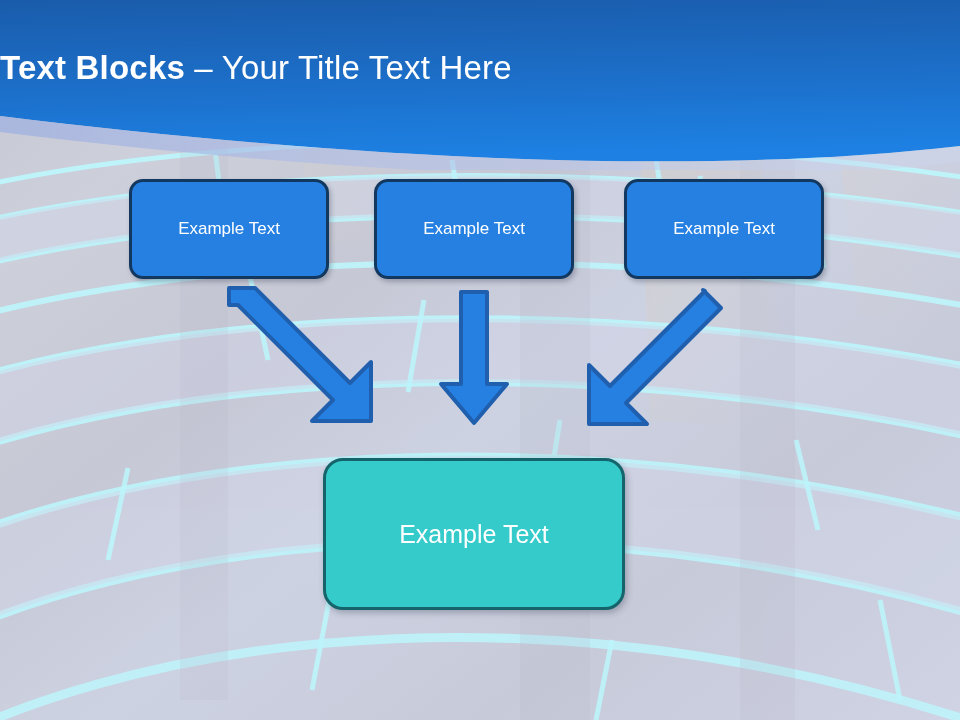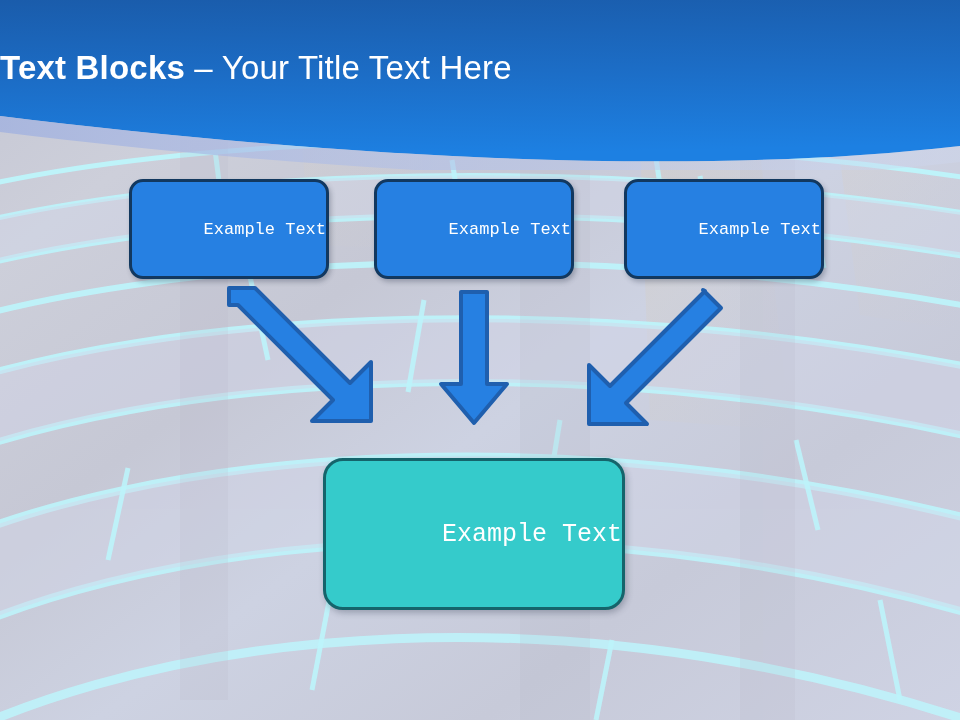--- a/index.html
+++ b/index.html
@@ -54,25 +54,24 @@
   .title .light {
     font-weight: normal;
   }
 
   
   .node {
     position: absolute;
     box-sizing: border-box;
     display: flex;
     align-items: center;
-    justify-content: flex-end;
+    justify-content: center;
     text-align: center;
     color: #ffffff;
     border-radius: 14px;
-    font-family: Liberation Mono, monospace;
   }
 
   .node-top {
     width: 200px;
     height: 100px;
     background: #2680e2;
     border: 3px solid #12385f;
     font-size: 17px;
     box-shadow: 2px 3px 5px rgba(40,50,70,0.30);
   }

